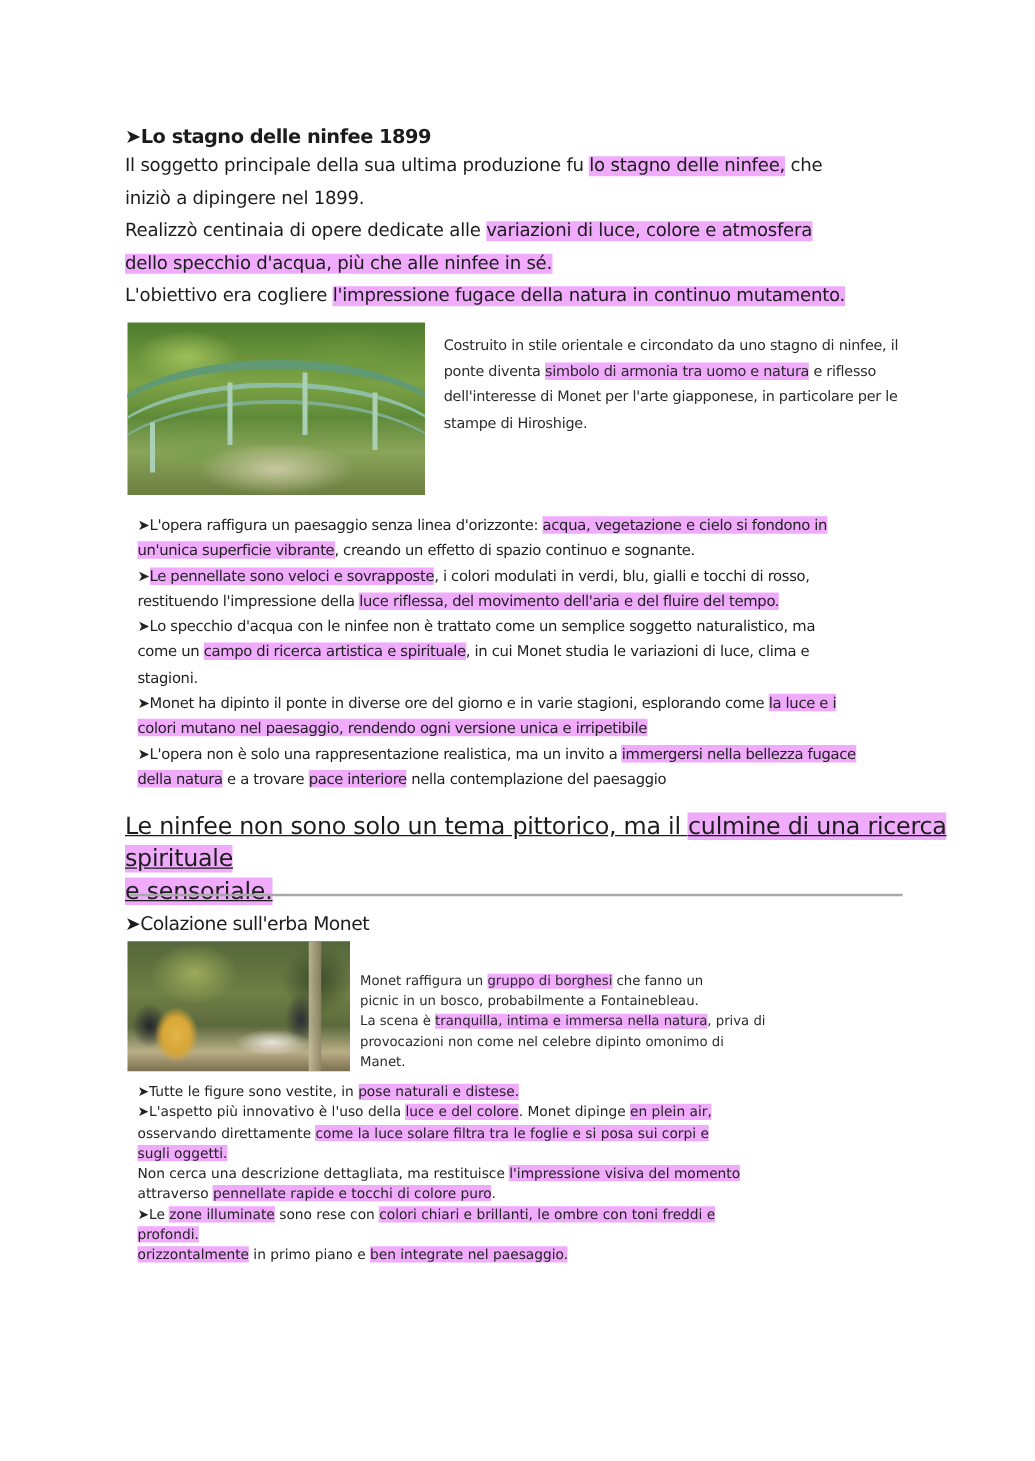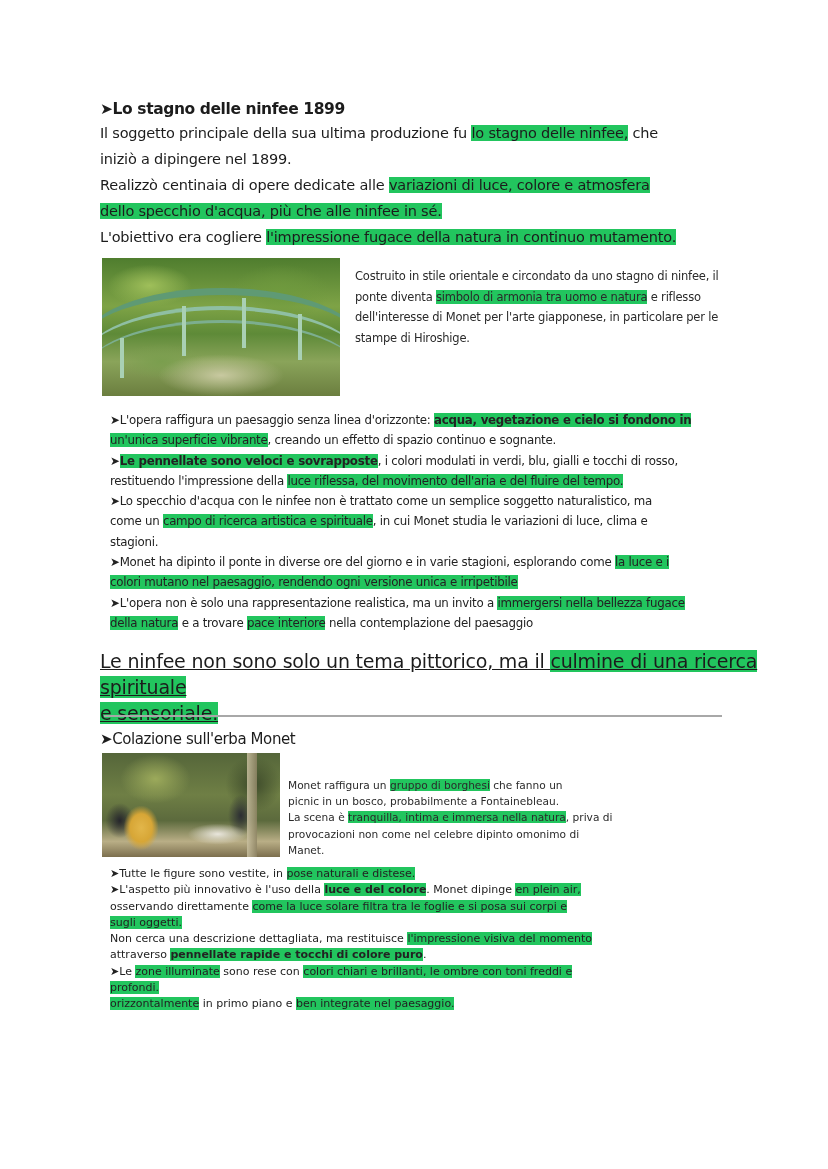--- a/index.html
+++ b/index.html
@@ -1,20 +1,20 @@
 <!DOCTYPE html>
 <html><head>
   <meta charset="utf-8">
   <style>
     * { box-sizing: border-box; margin: 0; padding: 0; }
     html, body { width: 828px; height: 1169px; background: #ffffff; overflow: hidden; }
     body { position: relative; font-family: "DejaVu Sans", sans-serif; color: #1c1c1c; }
 
-    .hl { background: #22c55e; }
-    .b { font-weight: bold; }
+    .hl { background: #f0abfc; }
+    .b { font-weight: normal; }
 
     
     .h1 { position: absolute; left: 100px; top: 100px; font-size: 15.5px; font-weight: bold; letter-spacing: -0.4px; }
     .p-big { position: absolute; left: 100px; font-size: 14.5px; letter-spacing: -0.2px; line-height: 26px; white-space: nowrap; }
 
     .img-bridge { position: absolute; left: 102px; top: 258px; width: 238px; height: 138px; overflow: hidden;
       background:
         radial-gradient(ellipse 60px 30px at 20% 20%, #9fbf5a 0%, transparent 70%),
         radial-gradient(ellipse 70px 40px at 75% 25%, #6f9a3e 0%, transparent 70%),
         radial-gradient(ellipse 90px 30px at 50% 85%, #c8c9a0 0%, transparent 70%),

